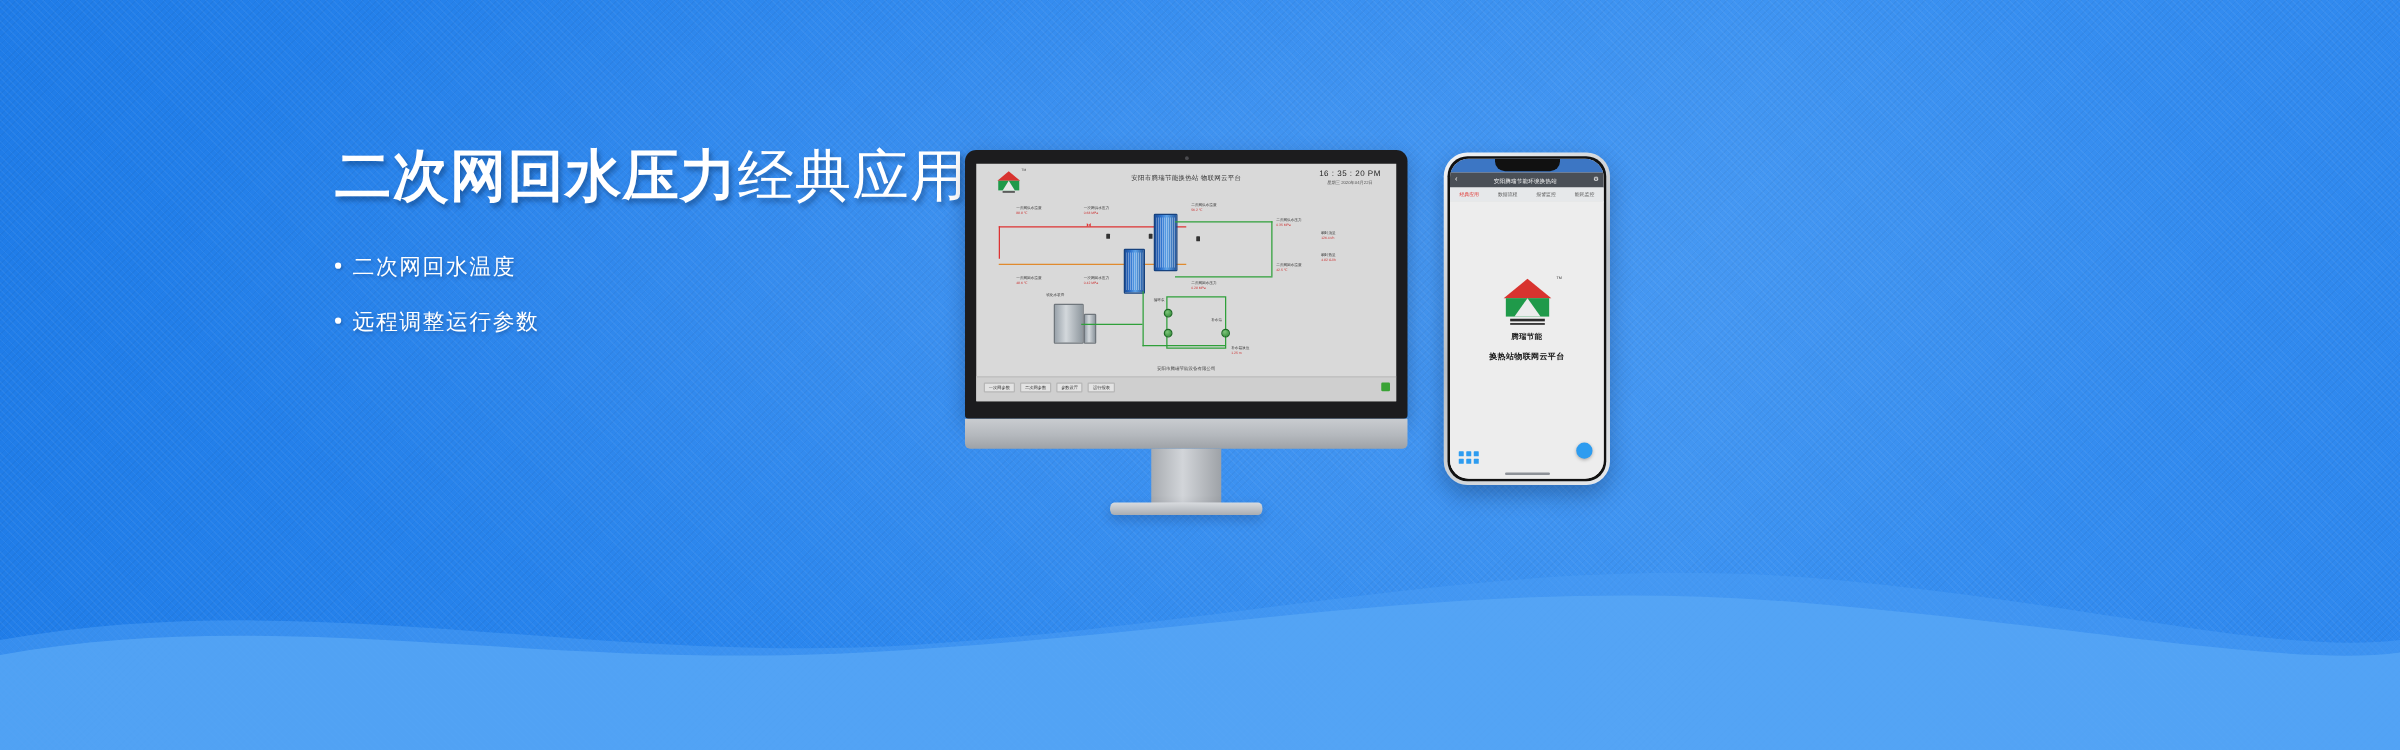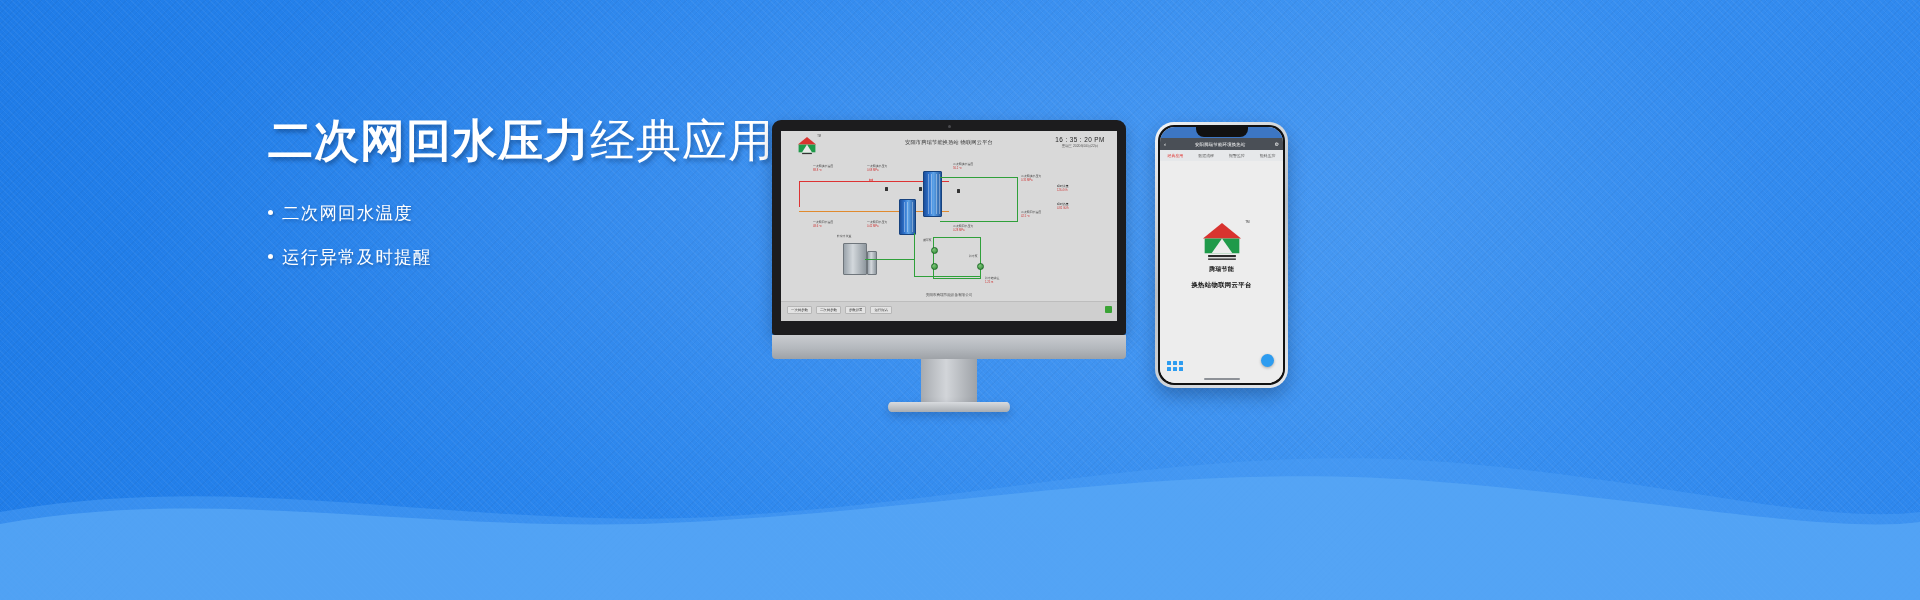--- a/index.html
+++ b/index.html
@@ -146,21 +146,21 @@
       <span class="hl-strong">二次网回水压力</span><span class="hl-light">经典应用</span>
     </div>
 
     <ul id="bullets">
       <li>
         <span class="dot"></span>
         <span>二次网回水温度</span>
       </li>
       <li>
         <span class="dot"></span>
-        <span>运行异常及时提醒</span>
+        <span>远程调整运行参数</span>
       </li>
     </ul>
   </div>
 
   <div id="monitor">
     <div id="mon-bezel">
       <div id="mon-cam"></div>
 
       <div id="mon-screen">
 

